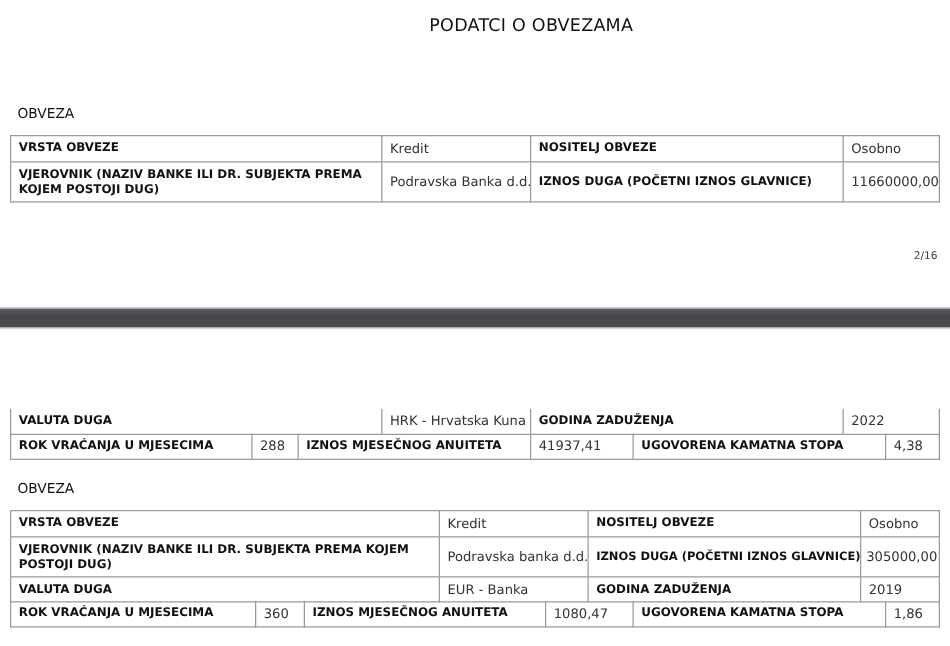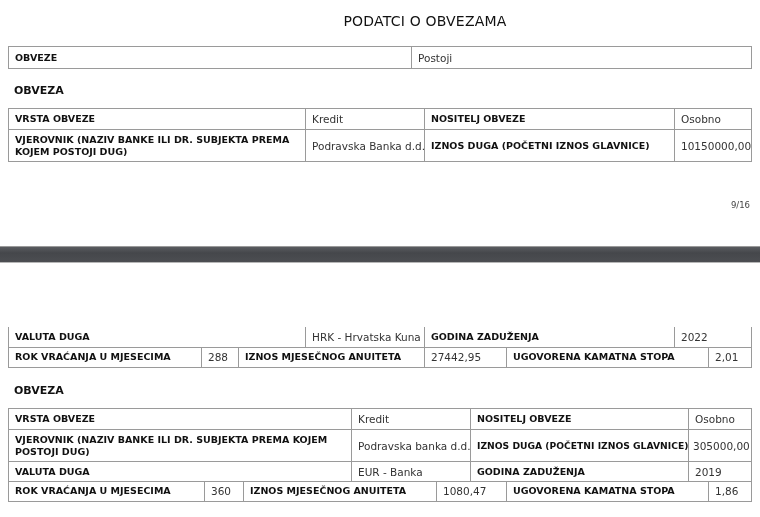--- a/index.html
+++ b/index.html
@@ -28,21 +28,21 @@
       text-align: center;
       font-weight: normal;
       font-size: 14px;
       letter-spacing: 0.2px;
       margin-left: 45px;
     }
 
     .section-title {
       position: absolute;
       left: 14px;
-      font-weight: bold;
+      font-weight: normal;
       font-size: 11px;
     }
 
     table {
       position: absolute;
       border-collapse: collapse;
       font-size: 10px;
       table-layout: fixed;
     }
     td {
@@ -82,32 +82,20 @@
       border-top: 1px solid #9a9a9a;
       border-bottom: 1px solid #b6b6b6;
     }
   </style>
 </head>
 <body>
 
 <div id="page1" class="page">
   <div class="page-title">PODATCI O OBVEZAMA</div>
 
-  <table style="left:8px; top:46px; width:743px;">
-    <colgroup>
-        <col style="width:403px">
-        <col style="width:340px">
-      </colgroup>
-    <tbody>
-        <tr style="height:22px">
-      <td class="lbl">OBVEZE</td>
-      <td class="val">Postoji</td>
-    </tr>
-  </tbody>
-    </table>
 
   <div class="section-title" style="top:84px;">OBVEZA</div>
 
   <table style="left:8px; top:108px; width:743px;">
     <colgroup>
       <col style="width:297px">
         <col style="width:119px">
         <col style="width:250px">
         <col style="width:77px">
     </colgroup>
@@ -115,26 +103,26 @@
         <tr style="height:21px">
       <td class="lbl">VRSTA OBVEZE</td>
       <td class="val">Kredit</td>
       <td class="lbl">NOSITELJ OBVEZE</td>
       <td class="val">Osobno</td>
     </tr>
     <tr style="height:32px">
       <td class="lbl">VJEROVNIK (NAZIV BANKE ILI DR. SUBJEKTA PREMA KOJEM POSTOJI DUG)</td>
       <td class="val num">Podravska Banka d.d.</td>
       <td class="lbl num">IZNOS DUGA (POČETNI IZNOS GLAVNICE)</td>
-      <td class="val num">10150000,00</td>
-    </tr>
-  </tbody>
-    </table>
-
-  <div class="page-number">9/16</div>
+      <td class="val num">11660000,00</td>
+    </tr>
+  </tbody>
+    </table>
+
+  <div class="page-number">2/16</div>
 </div>
 
 <div class="separator"></div>
 
 <div id="page2" class="page">
 
   <table class="no-top" style="left:8px; top:64px; width:743px;">
     <colgroup>
       <col style="width:297px">
         <col style="width:119px">
@@ -157,23 +145,23 @@
         <col style="width:186px">
         <col style="width:82px">
         <col style="width:202px">
         <col style="width:43px">
     </colgroup>
     <tbody>
         <tr style="height:20px">
       <td class="lbl num" style="border-top:none">ROK VRAĆANJA U MJESECIMA</td>
       <td class="val" style="border-top:none">288</td>
       <td class="lbl num" style="border-top:none">IZNOS MJESEČNOG ANUITETA</td>
-      <td class="val" style="border-top:none">27442,95</td>
+      <td class="val" style="border-top:none">41937,41</td>
       <td class="lbl num" style="border-top:none">UGOVORENA KAMATNA STOPA</td>
-      <td class="val" style="border-top:none">2,01</td>
+      <td class="val" style="border-top:none">4,38</td>
     </tr>
   </tbody>
     </table>
 
   <div class="section-title" style="top:121px;">OBVEZA</div>
 
   <table style="left:8px; top:145px; width:743px;">
     <colgroup>
       <col style="width:343px">
         <col style="width:119px">

